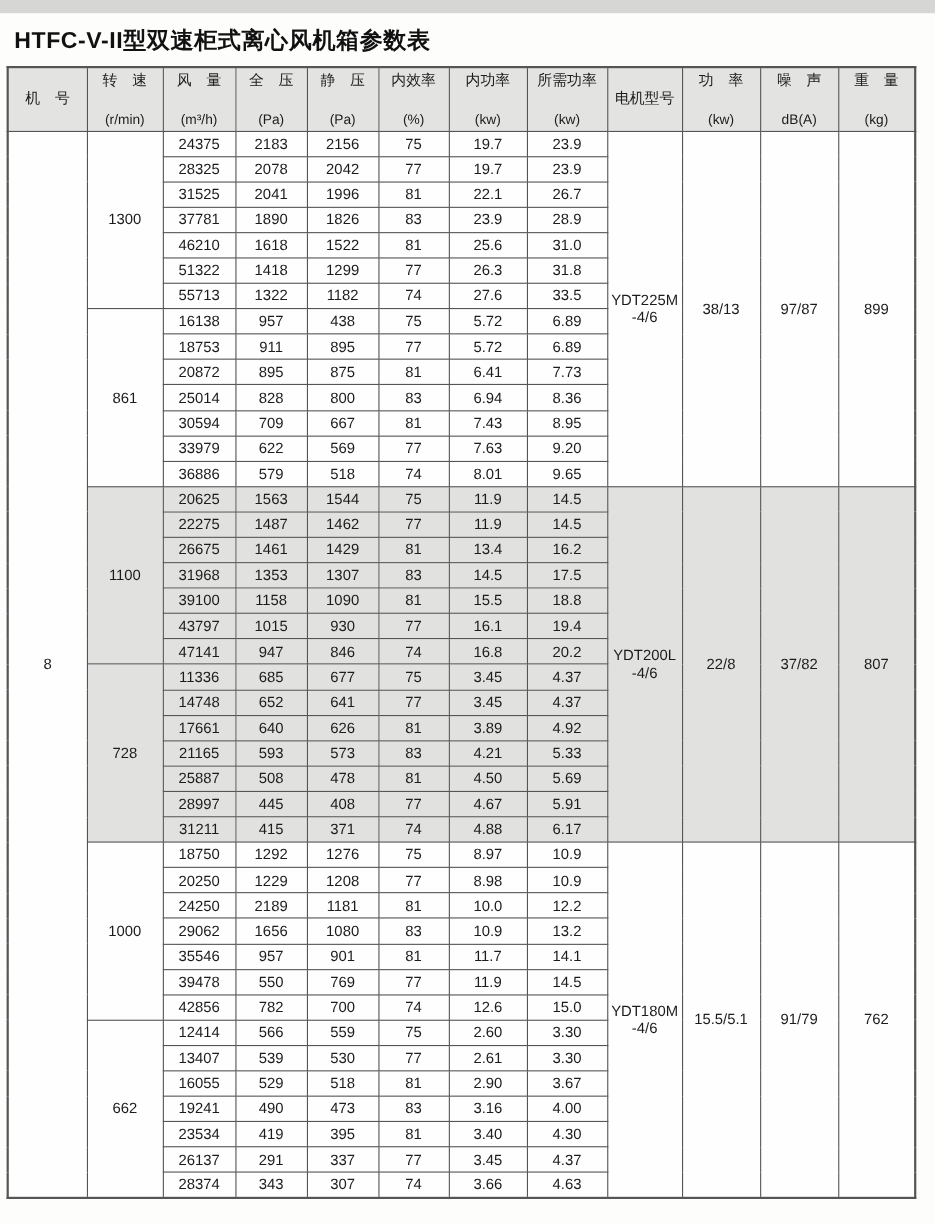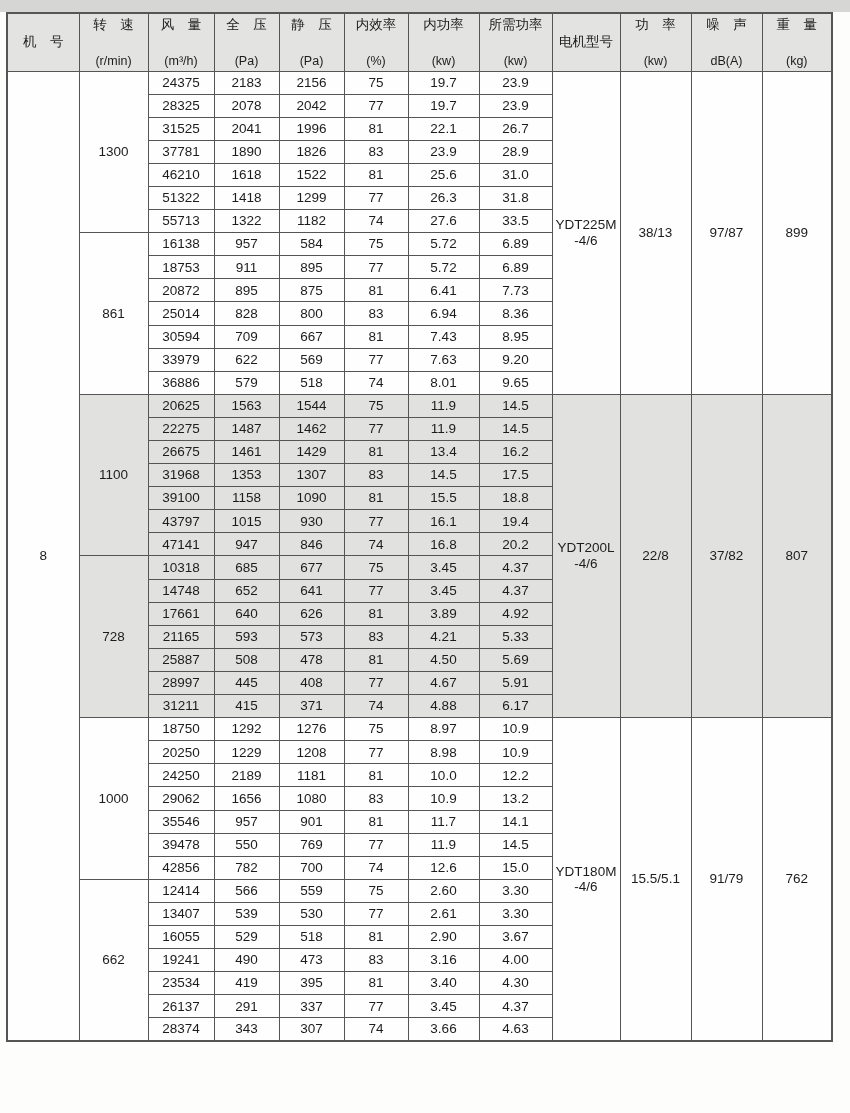--- a/index.html
+++ b/index.html
@@ -48,20 +48,21 @@
   .h-unit { font-size: 12.5px; margin-top: 20px; }
   .spec-table tbody tr { height: 23.1px; }
   .spec-table tbody td { font-size: 13.5px; line-height: 1.15; }
   .spec-table td.shaded { background: var(--shaded-bg, #e1e1df); }
 </style>
 </head>
 <body>
 
 <div class="page">
   <div class="top-strip"></div>
+  <h1 class="title">HTFC-V-II型双速柜式离心风机箱参数表</h1>
 
   <table class="spec-table">
     <colgroup>
       <col style="width:72px">
         <col style="width:69px">
         <col style="width:66px">
       <col style="width:65px">
         <col style="width:65px">
         <col style="width:64px">
       <col style="width:71px">
@@ -184,21 +185,21 @@
           <td>1322</td>
           <td>1182</td>
           <td>74</td>
           <td>27.6</td>
           <td>33.5</td>
         </tr>
         <tr>
           <td rowspan="7">861</td>
           <td>16138</td>
           <td>957</td>
-          <td>584</td>
+          <td>438</td>
           <td>75</td>
           <td>5.72</td>
           <td>6.89</td>
         </tr>
         <tr>
           <td>18753</td>
           <td>911</td>
           <td>895</td>
           <td>77</td>
           <td>5.72</td>
@@ -303,21 +304,21 @@
         <tr>
           <td class="shaded">47141</td>
           <td class="shaded">947</td>
           <td class="shaded">846</td>
           <td class="shaded">74</td>
           <td class="shaded">16.8</td>
           <td class="shaded">20.2</td>
         </tr>
         <tr>
           <td class="shaded" rowspan="7">728</td>
-          <td class="shaded">10318</td>
+          <td class="shaded">11336</td>
           <td class="shaded">685</td>
           <td class="shaded">677</td>
           <td class="shaded">75</td>
           <td class="shaded">3.45</td>
           <td class="shaded">4.37</td>
         </tr>
         <tr>
           <td class="shaded">14748</td>
           <td class="shaded">652</td>
           <td class="shaded">641</td>

